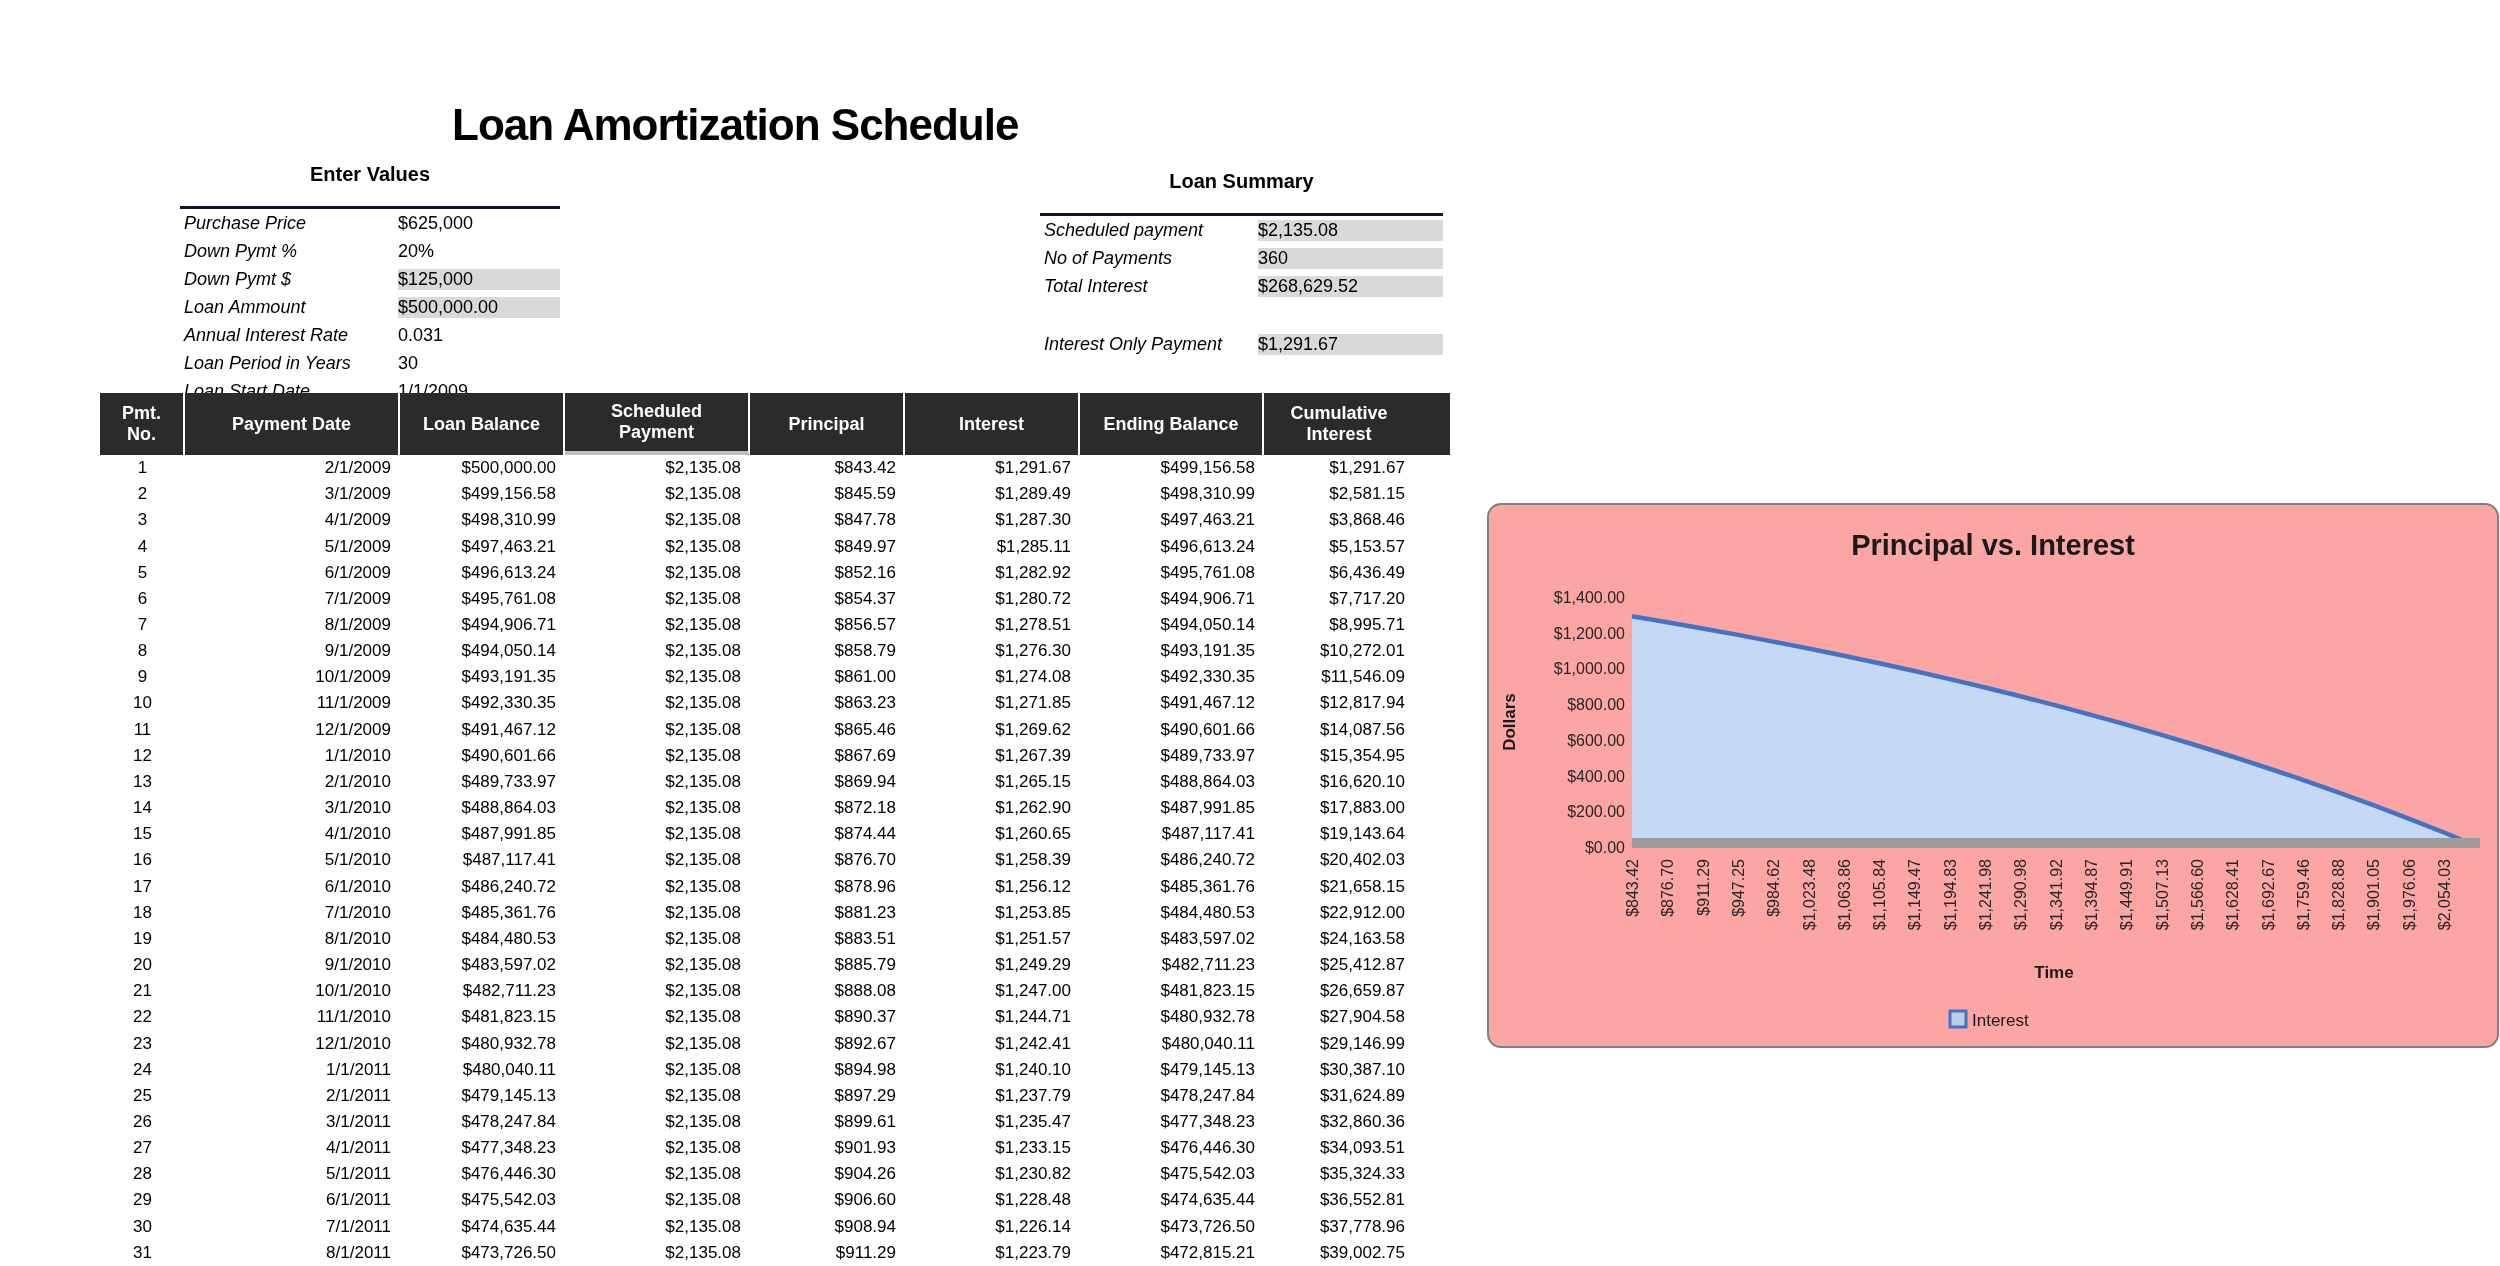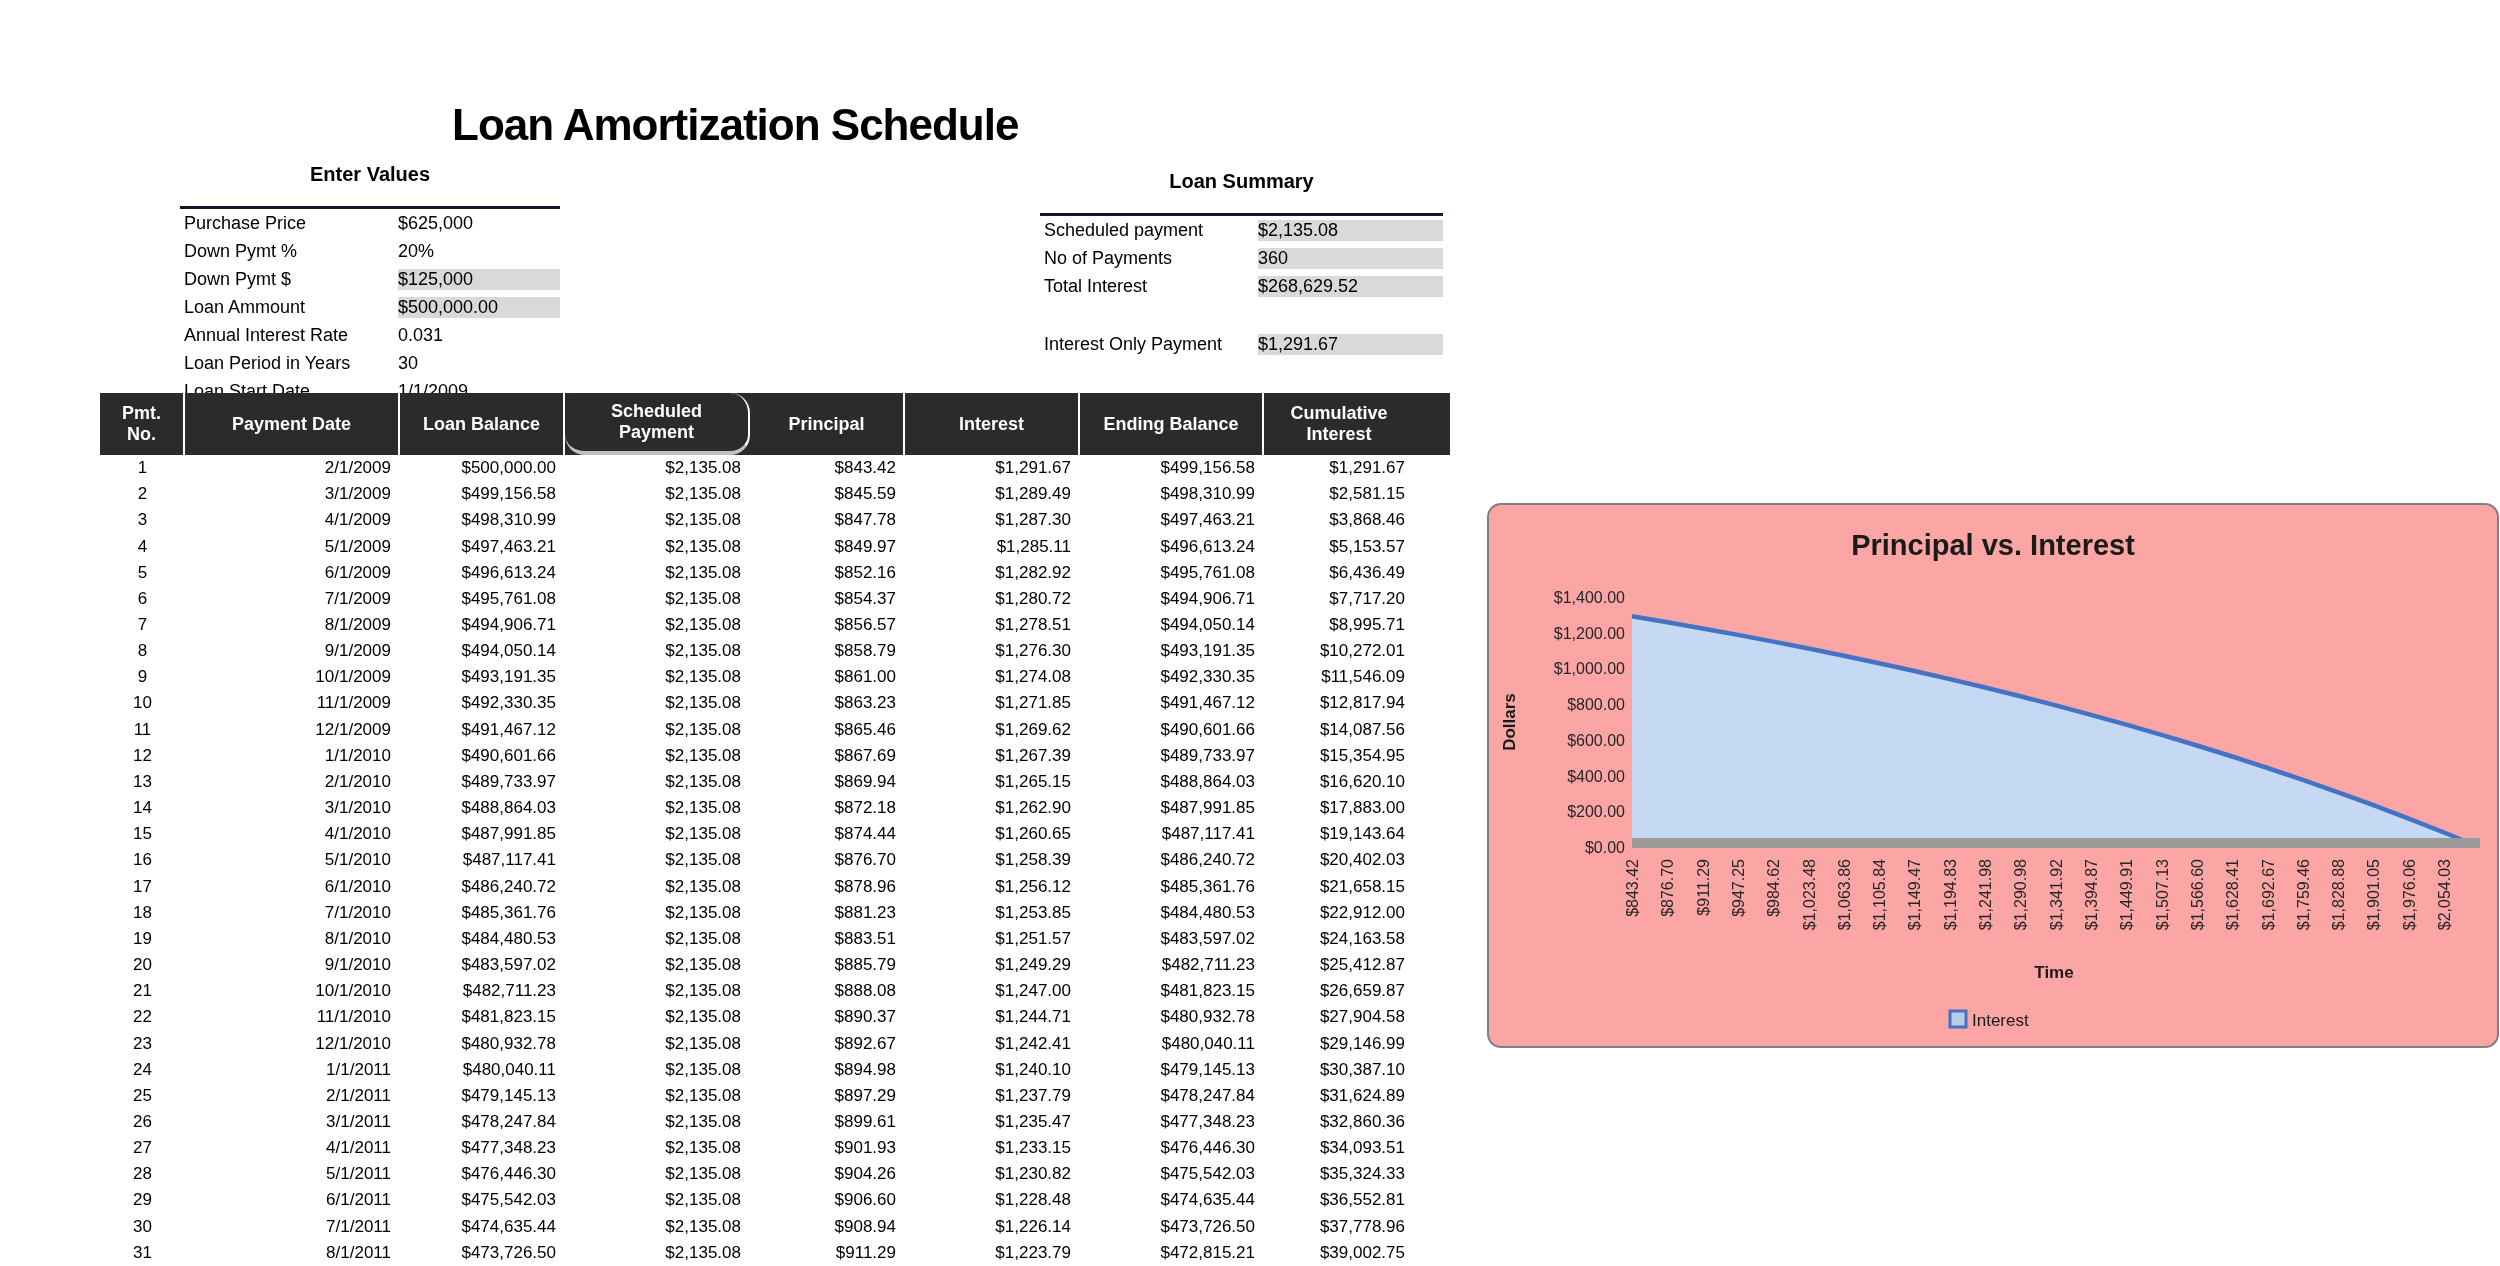--- a/index.html
+++ b/index.html
@@ -6,38 +6,38 @@
   body{font-family:"Liberation Sans",sans-serif;color:#000;}
   .canvas{position:relative;width:2500px;height:1266px;background:#fff;overflow:hidden;}
 
   .page-title{position:absolute;left:452px;top:100px;font-size:44px;font-weight:bold;letter-spacing:-1px;white-space:nowrap;}
 
   
   .kv-section{position:absolute;font-size:18px;}
   .kv-title{font-weight:bold;font-size:20px;text-align:center;padding-bottom:20px;border-bottom:3px solid #0f172a;}
   .kv-row{display:flex;align-items:center;height:28px;}
   .kv-row.spacer{height:30px;}
-  .kv-label{flex:0 0 auto;white-space:nowrap;padding-left:4px;}
+  .kv-label{flex:0 0 auto;white-space:nowrap;padding-left:4px;font-style:italic;}
   .kv-value{margin-left:auto;text-align:left;padding-right:4px;white-space:nowrap;}
   .kv-value.shaded{background:#d9d9d9;}
   #enter-values{left:180px;top:163px;width:380px;}
   #enter-values .kv-label{width:210px;}
   #enter-values .kv-value{width:158px;}
   #loan-summary{left:1040px;top:170px;width:403px;}
   #loan-summary .kv-label{width:214px;}
   #loan-summary .kv-value{width:181px;}
 
   
   .amort{position:absolute;left:100px;top:393px;width:1350px;}
   .thead{display:flex;height:62px;background:#2b2b2b;}
   .th{display:flex;align-items:center;justify-content:center;color:#fff;font-weight:bold;
       font-size:18px;line-height:1.15;text-align:center;white-space:pre-line;
       border-right:2px solid #fff;box-sizing:border-box;background:#2b2b2b;}
   .th:last-child{border-right:none;}
-  .th.sched{border-bottom:4px solid #bfbfbf;border-radius:20px;}
+  .th.sched{border-bottom:4px solid #bfbfbf;}
   .tbody{display:flex;flex-direction:column;height:811px;}
   .tr{display:flex;flex:1 1 auto;align-items:center;}
   .td{font-size:17px;text-align:right;padding-right:9px;box-sizing:border-box;white-space:nowrap;}
   .td.center{text-align:center;padding-right:0;}
   .c0{width:85px;}.c1{width:215px;}.c2{width:165px;}.c3{width:185px;}
   .c4{width:155px;}.c5{width:175px;}.c6{width:184px;}.c7{width:150px;}
 
   
   .chart-box{position:absolute;left:1487px;top:503px;width:1008px;height:541px;
              border:2px solid #7f7f7f;border-radius:14px;background:#fca5a5;}

